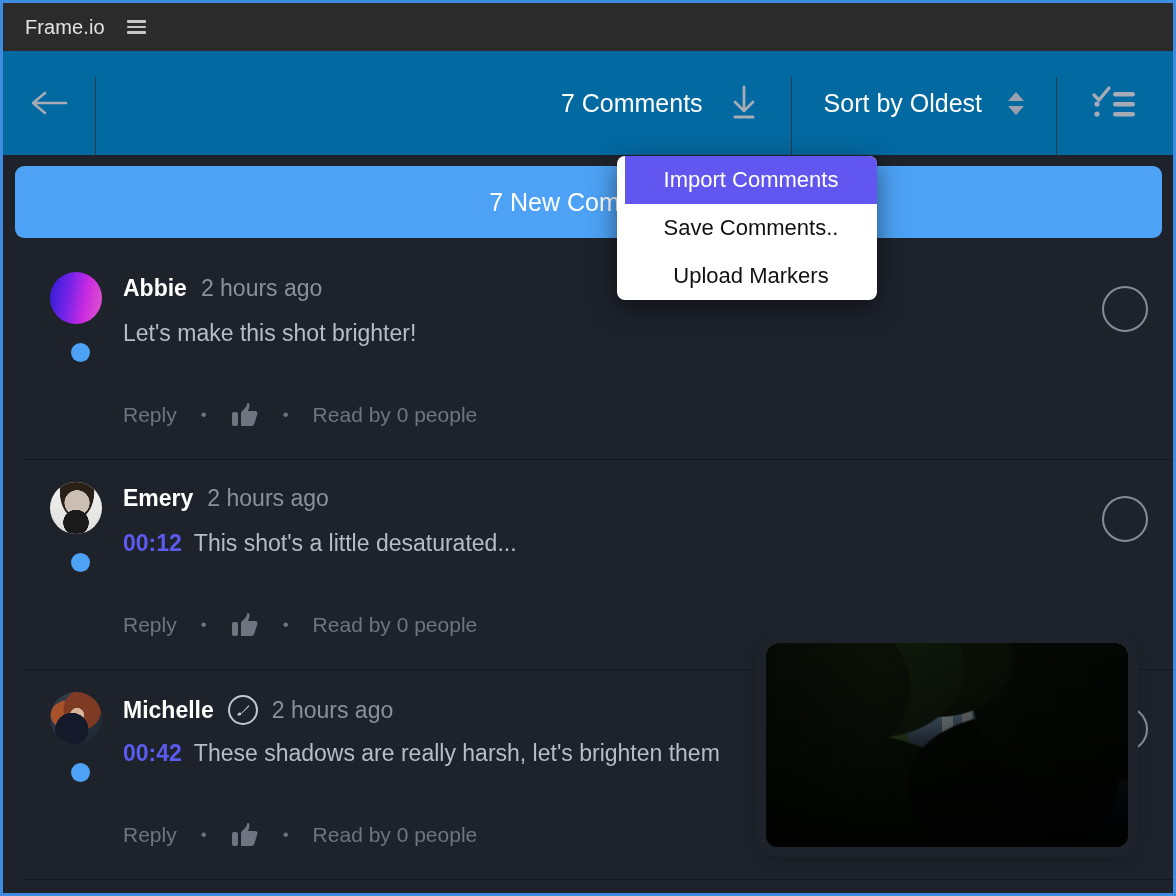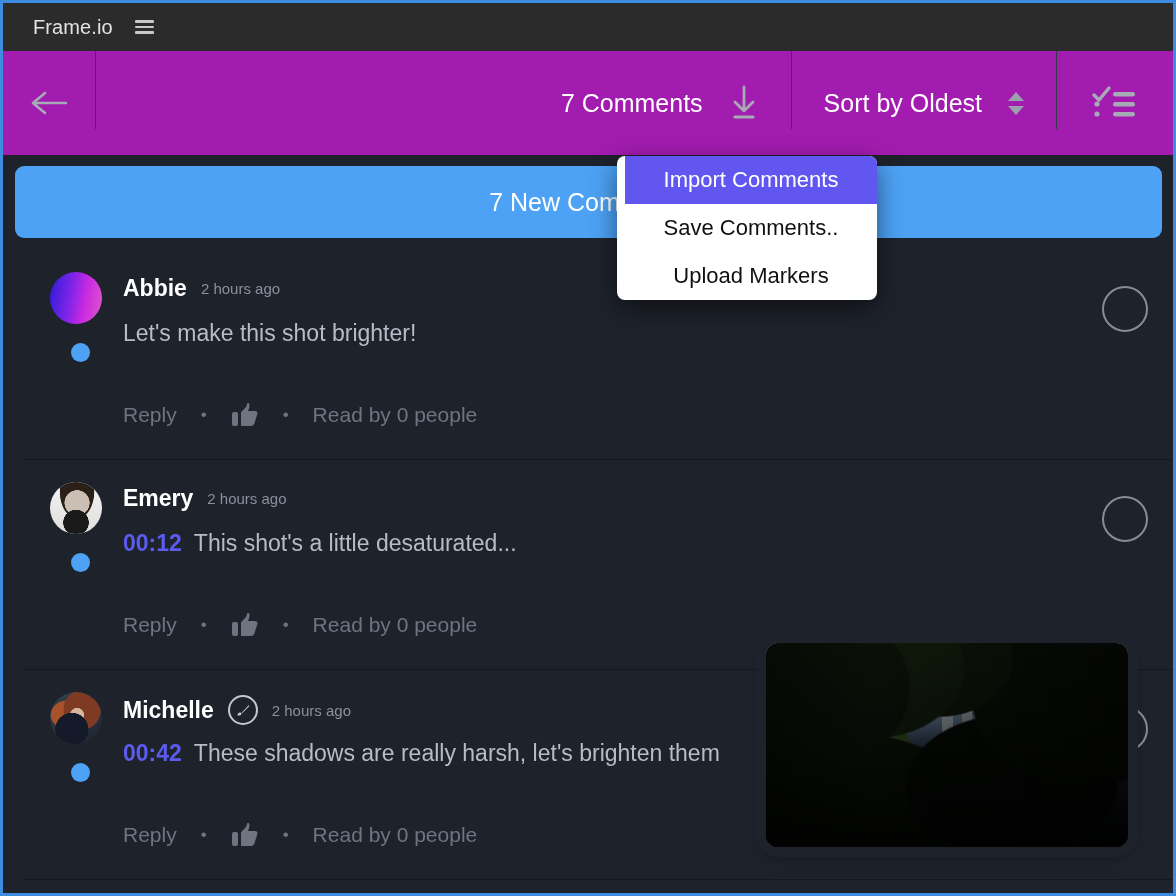--- a/index.html
+++ b/index.html
@@ -15,31 +15,31 @@
     background:#1e222b;
     border:3px solid #3d8ce0;
     overflow:hidden;
   }
 
   
   .titlebar {
     position:absolute; left:0; top:0; width:100%; height:48px;
     background:#2b2b2b;
     display:flex; align-items:center; gap:20px;
-    padding-left:30px;
+    padding-left:22px;
   }
   .brand { color:#e3e3e3; font-size:20px; letter-spacing:.1px; }
   .hamburger { display:flex; flex-direction:column; gap:3px; cursor:pointer; padding:3px 2px; }
   .hamburger span { display:block; width:19px; height:2.5px; background:#c8c8c8; border-radius:1px; }
 
   
   .toolbar {
     position:absolute; left:0; top:48px; width:100%; height:104px;
-    background:#a21caf;
-    display:flex; align-items:flex-start;
+    background:#0369a1;
+    display:flex; align-items:flex-end;
   }
   .tb-back {
     width:92px; height:100%;
     display:flex; align-items:center; justify-content:center;
     cursor:pointer;
   }
   .vdiv { width:1px; height:78px; background:#353a46; flex:0 0 auto; }
   .tb-spacer { flex:1 1 auto; }
   .tb-group {
     height:100%; display:flex; align-items:center; gap:26px;
@@ -78,21 +78,21 @@
     width:52px; height:52px; border-radius:50%;
     overflow:hidden; background:#2a2f3a;
   }
   .c-dot {
     position:absolute; left:48px; top:93px;
     width:19px; height:19px; border-radius:50%;
     background:#4da2f5;
   }
   .c-head { position:absolute; left:100px; top:25px; display:flex; align-items:center; gap:14px; }
   .c-name { color:#ffffff; font-size:23px; font-weight:bold; }
-  .c-time { color:#8b909c; font-size:15px; }
+  .c-time { color:#8b909c; font-size:23px; }
   .badge-annot {
     width:30px; height:30px; border-radius:50%;
     border:2px solid #c3c7d1;
     display:flex; align-items:center; justify-content:center;
   }
   .c-body {
     position:absolute; left:100px; top:70px; right:90px;
     display:flex; align-items:flex-end; gap:12px;
     white-space:nowrap; overflow:hidden;
   }

